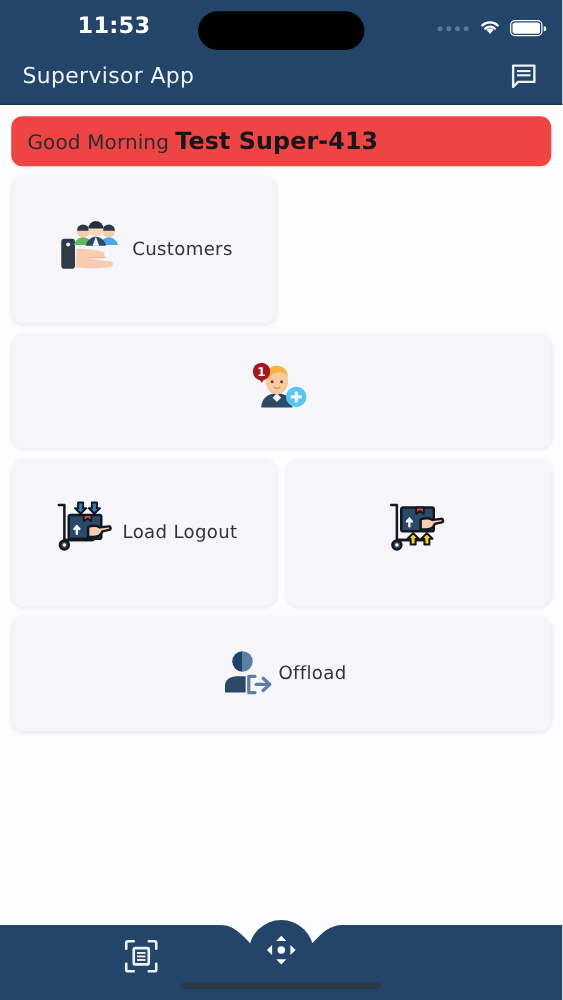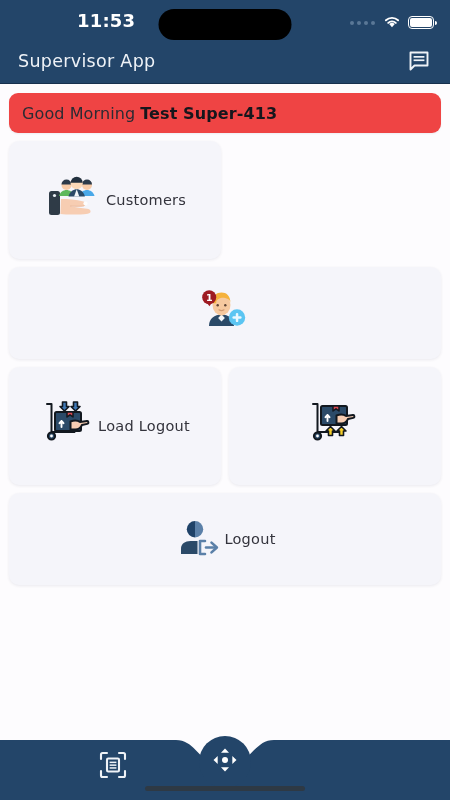--- a/index.html
+++ b/index.html
@@ -32,21 +32,21 @@
 
   .statusbar {
     height: 42px;
     position: relative;
     display: flex;
     align-items: center;
   }
 
   .status-time {
     position: absolute;
-    left: 77px;
+    left: 62px;
     top: 10px;
     color: #ffffff;
     font-size: 18px;
     font-weight: bold;
     letter-spacing: 0.2px;
   }
 
   .dynamic-island {
     position: absolute;
     left: 50%;
@@ -142,21 +142,21 @@
     align-items: center;
     padding: 0 13px;
     box-shadow: 0 1px 2px rgba(40,40,80,0.07);
   }
   .greeting-text {
     font-size: 16px;
     color: #2b2b33;
     letter-spacing: 0.1px;
   }
   .greeting-name {
-    font-size: 16px;
+    font-size: 19px;
     font-weight: bold;
     color: #16161c;
     margin-left: 5px;
     letter-spacing: 0.1px;
   }
 
   
   .grid {
     padding: 8px 9px 0 9px;
     display: flex;
@@ -401,21 +401,21 @@
           <path d="M21 4 a8.2 8.2 0 0 1 0 16.4 z" fill="#5b80a8"></path>
           <path d="M21 4 a8.2 8.2 0 0 0 0 16.4 z" fill="#1f4268"></path>
           <path d="M7 37 v-5.5 c0 -4.6 4 -7.5 9.5 -7.5 h7 V37 z" fill="#2b4a68"></path>
           <g fill="none" stroke="#5b80a8" stroke-width="2.6" stroke-linecap="round" stroke-linejoin="round">
             <path d="M31 24 h-5 v13 h5"></path>
             <path d="M32 30.5 h10"></path>
             <path d="M37.5 25.6 l5.4 4.9 l-5.4 4.9"></path>
           </g>
         </svg>
       </div>
-      <div class="card-label">Logout</div>
+      <div class="card-label">Offload</div>
     </div>
 
   </div>
 
   <div class="bottomnav">
     <svg class="nav-svg" width="450" height="78" viewBox="0 0 450 78">
       <path d="M0 18 H176 C197 18 199 44 225 44 C251 44 253 18 274 18 H450 V78 H0 Z" fill="#234569"></path>
     </svg>
 
     <div class="scan-btn">

